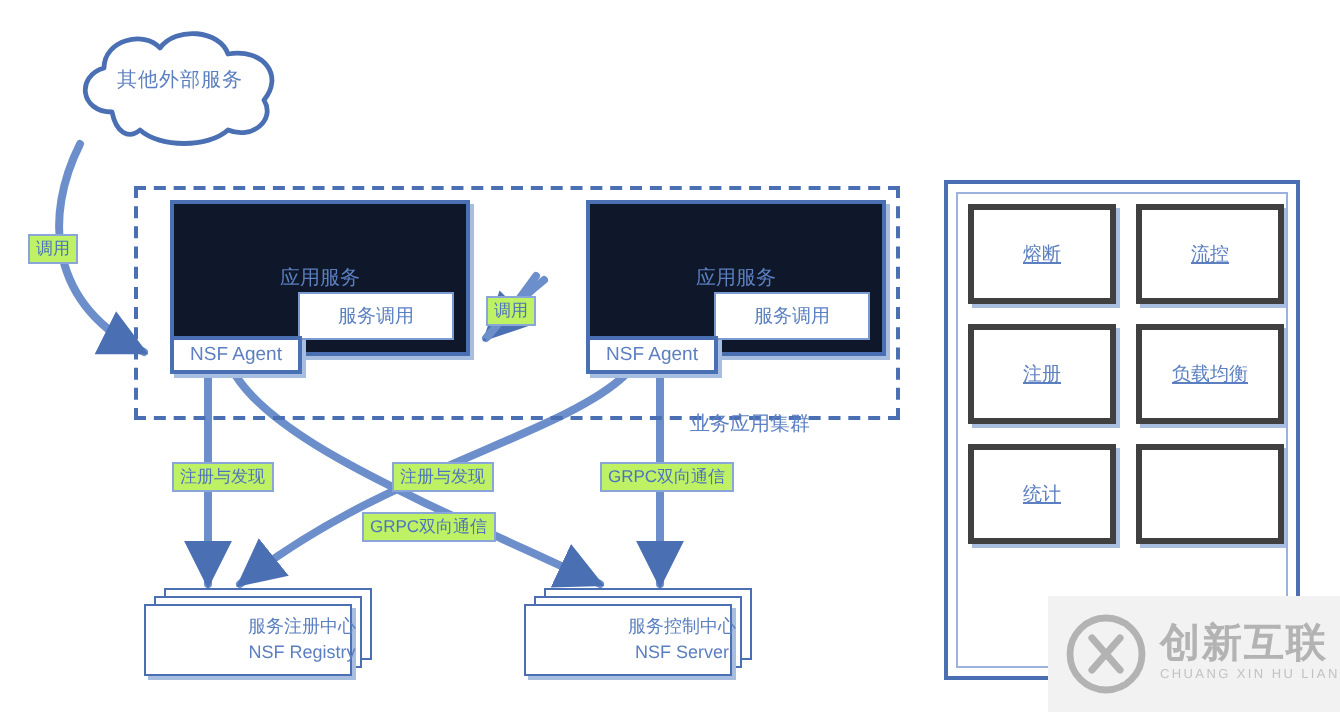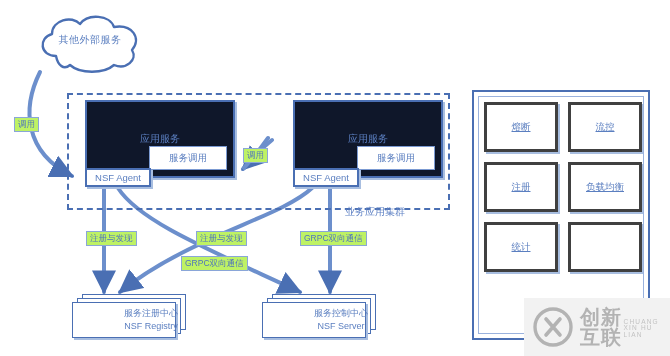--- a/index.html
+++ b/index.html
@@ -203,21 +203,21 @@
     left: 524px; top: 298px;
     width: 146px; height: 58px;
     background: #f2f2f2;
     display: flex;
     align-items: center;
     gap: 6px;
     padding-left: 8px;
     box-sizing: border-box;
   }
   .wm-logo { flex: 0 0 auto; }
-  .wm-text { display: flex; flex-direction: row; line-height: 1; align-items: center; }
+  .wm-text { display: flex; flex-direction: column; line-height: 1; }
   .wm-cn {
     font-size: 20px;
     font-weight: bold;
     color: #b3b3b3;
     letter-spacing: 1px;
   }
   .wm-en {
     font-size: 6.5px;
     color: #c2c2c2;
     letter-spacing: 1.2px;

